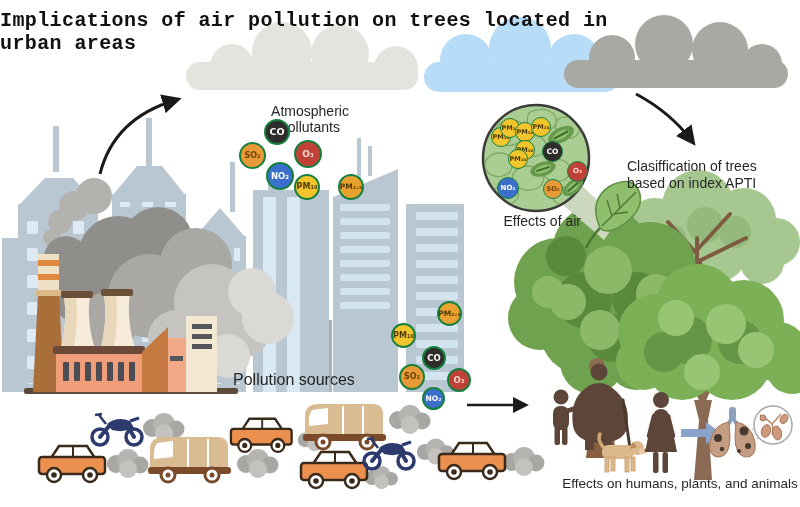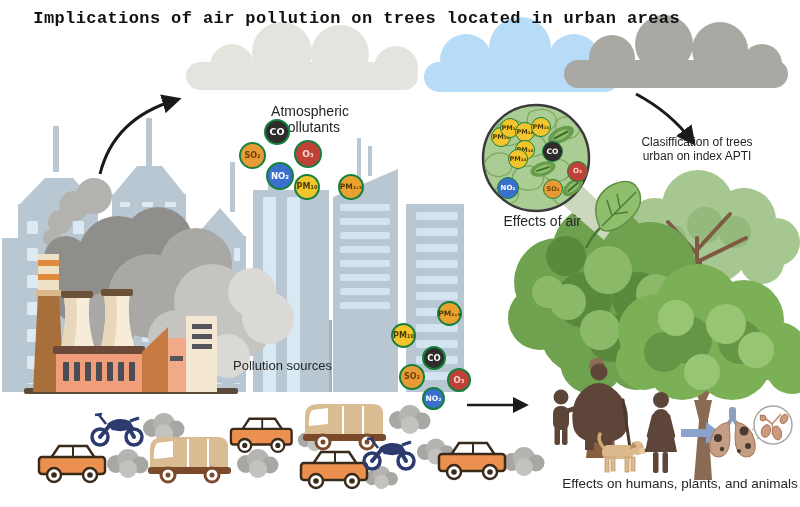--- a/index.html
+++ b/index.html
@@ -1,26 +1,26 @@
 <!DOCTYPE html>
 <html><head>
 <meta charset="utf-8">
 <style>
   html,body{margin:0;padding:0;background:#fff;}
   #canvas{position:relative;width:800px;height:507px;background:#ffffff;overflow:hidden;
           font-family:"Liberation Sans","DejaVu Sans",sans-serif;}
   .stage{position:absolute;left:0;top:0;width:800px;height:507px;}
   .label{position:absolute;color:#262626;}
-  .lbl-title{top:9px;left:0;width:680px;text-align:right;
+  .lbl-title{top:9px;left:0;width:680px;text-align:left;
              font-family:"Liberation Mono","DejaVu Sans Mono",monospace;
-             font-size:17px;font-weight:bold;letter-spacing:.4px;color:#111;}
+             font-size:20px;font-weight:bold;letter-spacing:.4px;color:#111;}
   .lbl-atmo{left:240px;top:103px;width:140px;text-align:center;font-size:14px;}
-  .lbl-class{left:627px;top:135px;width:140px;text-align:center;font-size:12px;line-height:1.18;}
+  .lbl-class{left:627px;top:158px;width:140px;font-size:14px;line-height:1.18;}
   .lbl-etrees{left:441px;top:213px;width:140px;text-align:right;font-size:14px;line-height:1.18;}
-  .lbl-sources{left:233px;top:358px;font-size:13px;}
+  .lbl-sources{left:233px;top:371px;font-size:16px;}
   .lbl-humans{left:555px;top:476px;width:250px;text-align:center;font-size:13.5px;}
   .chip{position:absolute;border-radius:50%;border:2px solid #15803d;box-sizing:border-box;
         display:flex;align-items:center;justify-content:center;line-height:1;
         font-weight:bold;font-family:"DejaVu Sans",sans-serif;}
   .chip.sm{border-width:1.5px;}
 </style>
 </head>
 <body>
 
 <div id="canvas">
@@ -409,21 +409,21 @@
   <use href="#van" transform="translate(303,398)"></use>
   <use href="#car" transform="translate(300,449)"></use>
   <use href="#moto" transform="translate(362,434)"></use>
   <use href="#car" transform="translate(438,440)"></use>
 </svg>
 
 <div class="label lbl-title">Implications of air pollution on trees located in urban areas</div>
 <div class="label lbl-atmo">Atmospheric pollutants</div>
 <div class="label lbl-class">
   <div>Clasiffication of trees</div>
-  <div>urban on index APTI</div>
+  <div>based on index APTI</div>
 </div>
 <div class="label lbl-etrees">
   <div>Effects of air</div>
 </div>
 <div class="label lbl-sources">Pollution sources</div>
 <div class="label lbl-humans">Effects on humans, plants, and animals</div>
 
 <div class="chip" style="left: 264px; top: 119px; width: 26px; height: 26px; font-size: 9.5px; background-color: rgb(46, 45, 43); color: rgb(255, 255, 255);">CO</div>
 <div class="chip" style="left: 239px; top: 142px; width: 27px; height: 27px; font-size: 8px; background-color: rgb(232, 154, 54); color: rgb(109, 68, 8);">SO₂</div>
 <div class="chip" style="left: 294px; top: 140px; width: 28px; height: 28px; font-size: 9px; background-color: rgb(191, 65, 56); color: rgb(246, 217, 210);">O₃</div>

